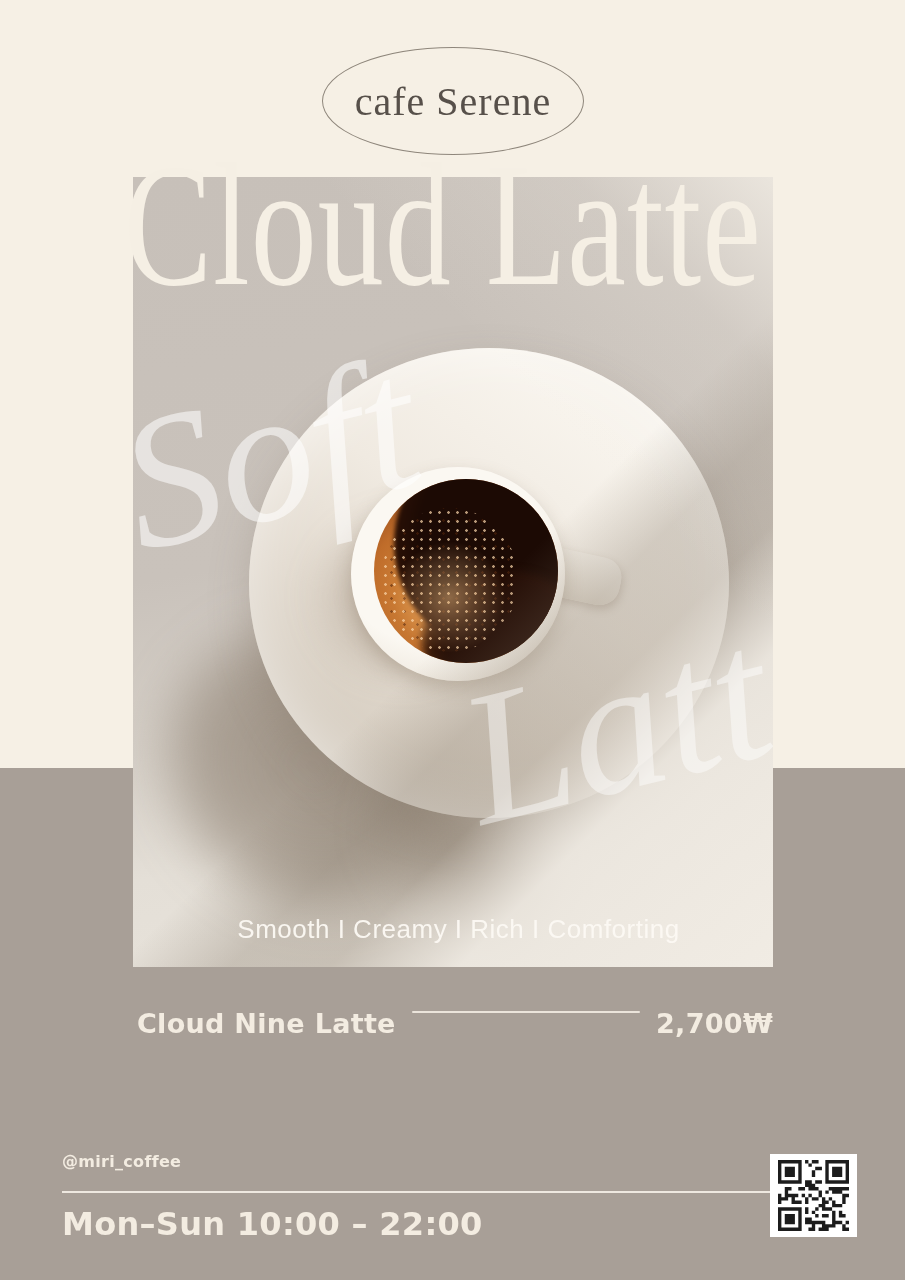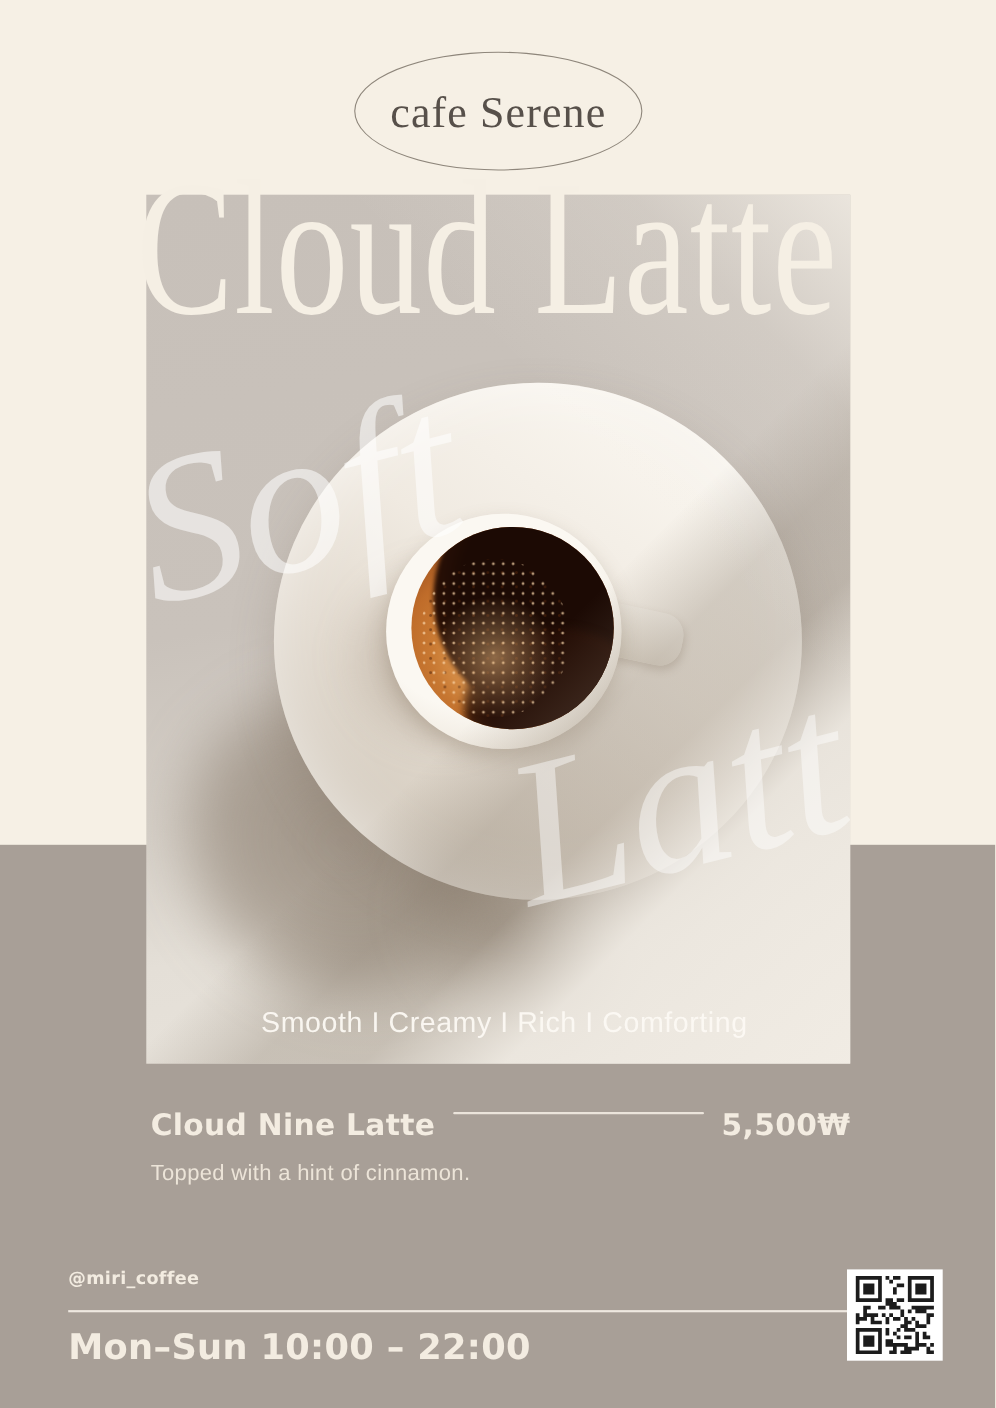--- a/index.html
+++ b/index.html
@@ -114,26 +114,25 @@
     <div class="script soft">Soft</div>
     <div class="script latte">Latte</div>
     <div class="tagline">Smooth I Creamy I Rich I Comforting</div>
   </div>
 
   <h1 class="title">Cloud Latte</h1>
 
   <div class="menu-row">
     <span class="item-name">Cloud Nine Latte</span>
     <span class="rule"></span>
-    <span class="price">5,500₩</span>
+    <span class="price">2,700₩</span>
   </div>
 
   <p class="desc">
     <br>
-    <span>Topped with a hint of cinnamon.</span>
   </p>
 
   <div class="social">@miri_coffee</div>
   <div class="footer-line"></div>
   <div class="hours">Mon–Sun 10:00 – 22:00</div>
 
   <div class="qr">
     <svg id="qr-svg" viewBox="0 0 21 21" xmlns="http://www.w3.org/2000/svg">
         <path fill-rule="evenodd" d="M0 0h7v7h-7zM1 1h5v5h-5zM2 2h3v3h-3z"></path>
         <path fill-rule="evenodd" d="M14 0h7v7h-7zM15 1h5v5h-5zM16 2h3v3h-3z"></path>

